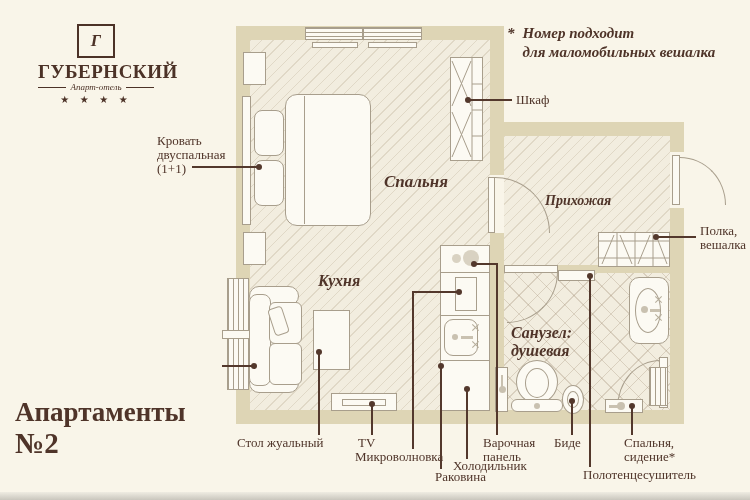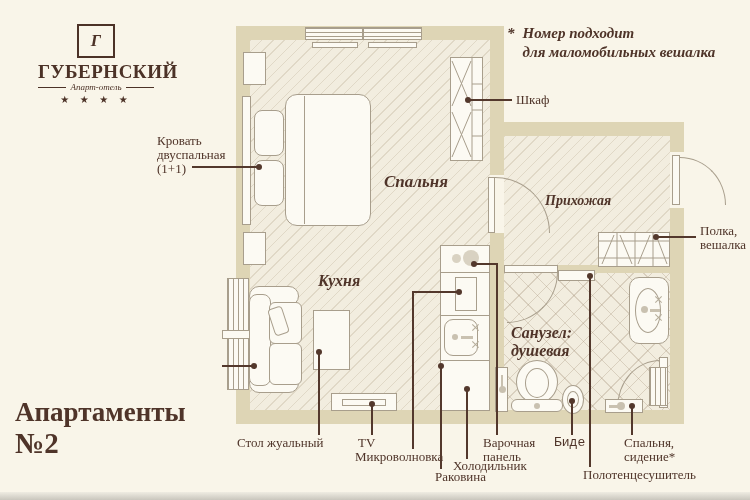--- a/index.html
+++ b/index.html
@@ -237,21 +237,21 @@
   <div class="lbl" style="left:453px;top:459px;">Холодильник</div>
   <div class="lv" style="left:466px;top:389px;height:70px;"></div>
   <div class="dot" style="left:464px;top:386px;"></div>
 
   <div class="lbl c" style="left:483px;top:436px;width:58px;">Варочная
 панель</div>
   <div class="lh" style="left:474px;top:263px;width:24px;"></div>
   <div class="lv" style="left:496px;top:263px;height:172px;"></div>
   <div class="dot" style="left:471px;top:261px;"></div>
 
-  <div class="lbl" style="left:554px;top:436px;font-family:Liberation Mono, monospace;">Биде</div>
+  <div class="lbl" style="left:554px;top:436px;">Биде</div>
   <div class="lv" style="left:571px;top:401px;height:34px;"></div>
   <div class="dot" style="left:569px;top:398px;"></div>
 
   <div class="lbl" style="left:583px;top:468px;">Полотенцесушитель</div>
   <div class="lv" style="left:589px;top:276px;height:191px;"></div>
   <div class="dot" style="left:587px;top:273px;"></div>
 
   <div class="lbl c" style="left:624px;top:436px;width:58px;">Спальня,
 сидение*</div>
   <div class="lv" style="left:631px;top:406px;height:29px;"></div>

